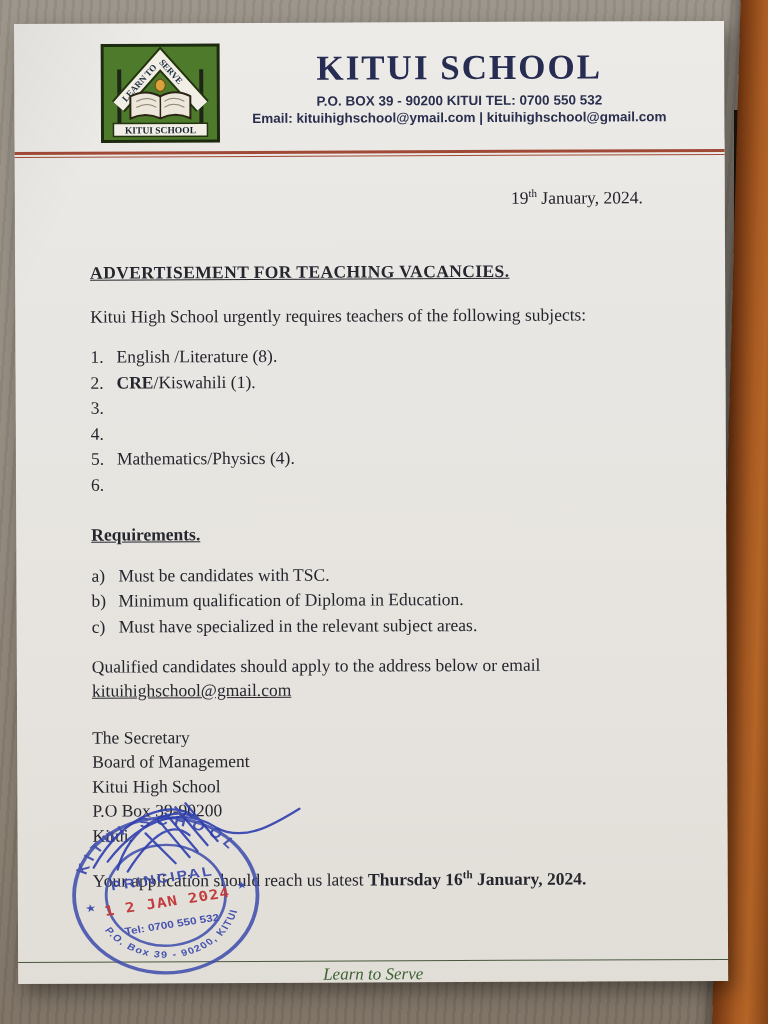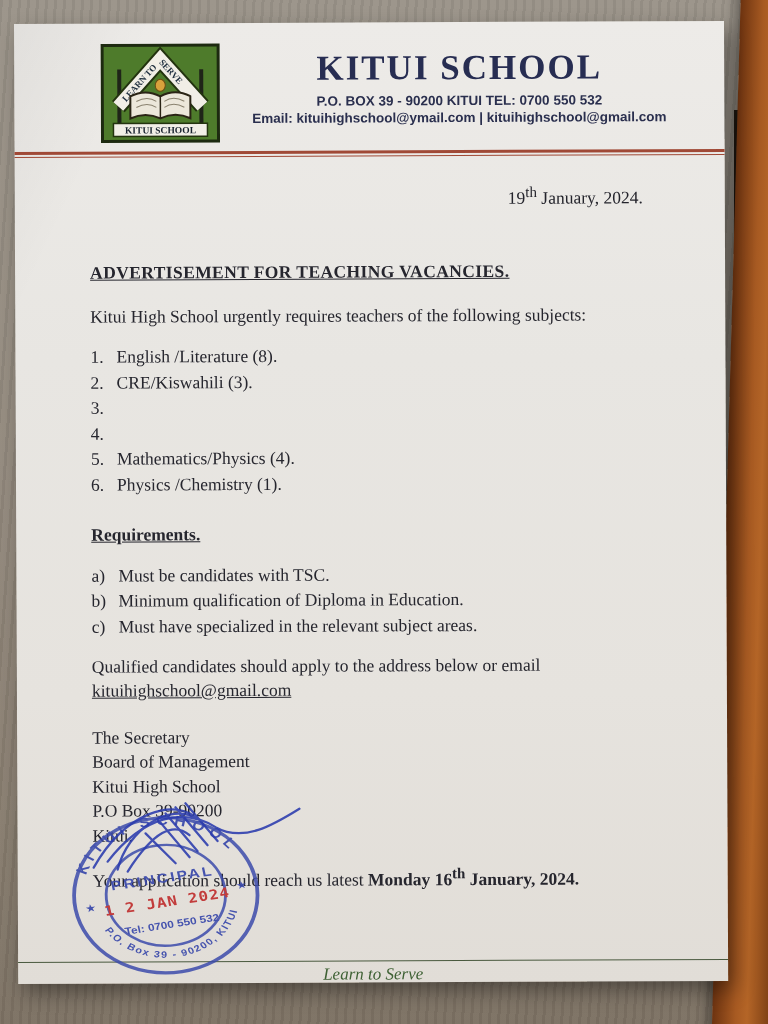--- a/index.html
+++ b/index.html
@@ -29,29 +29,29 @@
   
   .logo{position:absolute;left:86px;top:20px;width:120px;height:100px;}
   .header-text{position:absolute;left:225px;top:26px;width:440px;text-align:center;}
   .school-name{font-size:35px;font-weight:bold;letter-spacing:2px;color:#272d52;font-family:"Liberation Serif",serif;}
   .hdr-line{font-family:"Liberation Sans",sans-serif;font-size:13.5px;color:#2a2f4e;margin-top:5px;font-weight:600;}
   .hdr-line.email{margin-top:2px;}
   .rule{position:absolute;left:0;top:128px;width:710px;height:3px;background:#a04936;}
   .rule::after{content:"";position:absolute;left:0;top:5px;width:710px;height:1px;background:#a04936;}
   
   .date-line{position:absolute;top:166px;right:82px;font-size:17.5px;color:#24242c;}
-  sup{font-size:15px;vertical-align:super;line-height:0;}
+  sup{font-size:11px;vertical-align:super;line-height:0;}
   
   .content{position:absolute;left:75px;top:238px;width:530px;font-size:17.5px;line-height:1.35;}
   .ad-title{font-size:17.5px;font-weight:bold;text-decoration:underline;letter-spacing:0.4px;margin:0 0 20px 0;}
   .intro{margin:0 0 16px 0;}
   .subjects{margin:0 0 26px 0;}
   .subj-row{display:flex;line-height:25.5px;}
   .subj-num{width:26px;flex:0 0 26px;}
-  .subj-lead{font-weight:normal;}
+  .subj-lead{font-weight:bold;}
   .req-heading{font-size:17.5px;font-weight:bold;text-decoration:underline;margin:0 0 16px 0;}
   .req-row{display:flex;line-height:25.5px;}
   .req-label{width:27px;flex:0 0 27px;}
   .apply{margin:16px 0 0 0;}
   .apply-email{text-decoration:underline;}
   .address{margin-top:22px;line-height:24.5px;}
   .deadline{margin-top:22px;}
   .bold{font-weight:bold;}
   
   .stamp{position:absolute;left:44px;top:784px;width:208px;height:176px;z-index:3;opacity:0.93;}
@@ -100,36 +100,36 @@
       <p class="ad-title">ADVERTISEMENT FOR TEACHING VACANCIES.</p>
       <p class="intro">Kitui High School urgently requires teachers of the following subjects:</p>
 
       <div class="subjects">
         <div class="subj-row">
             <span class="subj-num">1.</span>
             <span><span class="subj-lead"></span><span>English /Literature (8).</span></span>
           </div>
         <div class="subj-row">
             <span class="subj-num">2.</span>
-            <span><span class="subj-lead">CRE</span><span>/Kiswahili (3).</span></span>
+            <span><span class="subj-lead">CRE</span><span>/Kiswahili (1).</span></span>
           </div>
         <div class="subj-row">
             <span class="subj-num">3.</span>
           </div>
         <div class="subj-row">
             <span class="subj-num">4.</span>
             <span><span class="subj-lead"></span></span>
           </div>
         <div class="subj-row">
             <span class="subj-num">5.</span>
             <span><span class="subj-lead"></span><span>Mathematics/Physics (4).</span></span>
           </div>
         <div class="subj-row">
             <span class="subj-num">6.</span>
-            <span><span class="subj-lead"></span><span>Physics /Chemistry (1).</span></span>
+            <span><span class="subj-lead"></span></span>
           </div>
       </div>
 
       <p class="req-heading">Requirements.</p>
       <div>
         <div class="req-row">
             <span class="req-label">a)</span>
             <span>Must be candidates with TSC.</span>
           </div>
         <div class="req-row">
@@ -147,21 +147,21 @@
       </p>
 
       <div class="address">
         <div>The Secretary</div>
         <div>Board of Management</div>
         <div>Kitui High School</div>
         <div>P.O Box 39-90200</div>
         <div>Kitui.</div>
       </div>
 
-      <p class="deadline"><span>Your application should reach us latest </span><span class="bold">Monday 16</span><sup class="bold">th</sup><span class="bold"> January, 2024.</span></p>
+      <p class="deadline"><span>Your application should reach us latest </span><span class="bold">Thursday 16</span><sup class="bold">th</sup><span class="bold"> January, 2024.</span></p>
     </div>
 
     <div class="footer">
       <span class="motto">Learn to Serve</span>
     </div>
 
     <svg class="stamp" viewBox="0 0 220 220" preserveAspectRatio="none">
       <g transform="rotate(-10 110 110)" fill="none">
         <circle cx="110" cy="110" r="97" stroke="#3a49ab" stroke-width="4" opacity="0.9"></circle>
         <circle cx="110" cy="110" r="63" stroke="#3a49ab" stroke-width="3" opacity="0.9"></circle>

